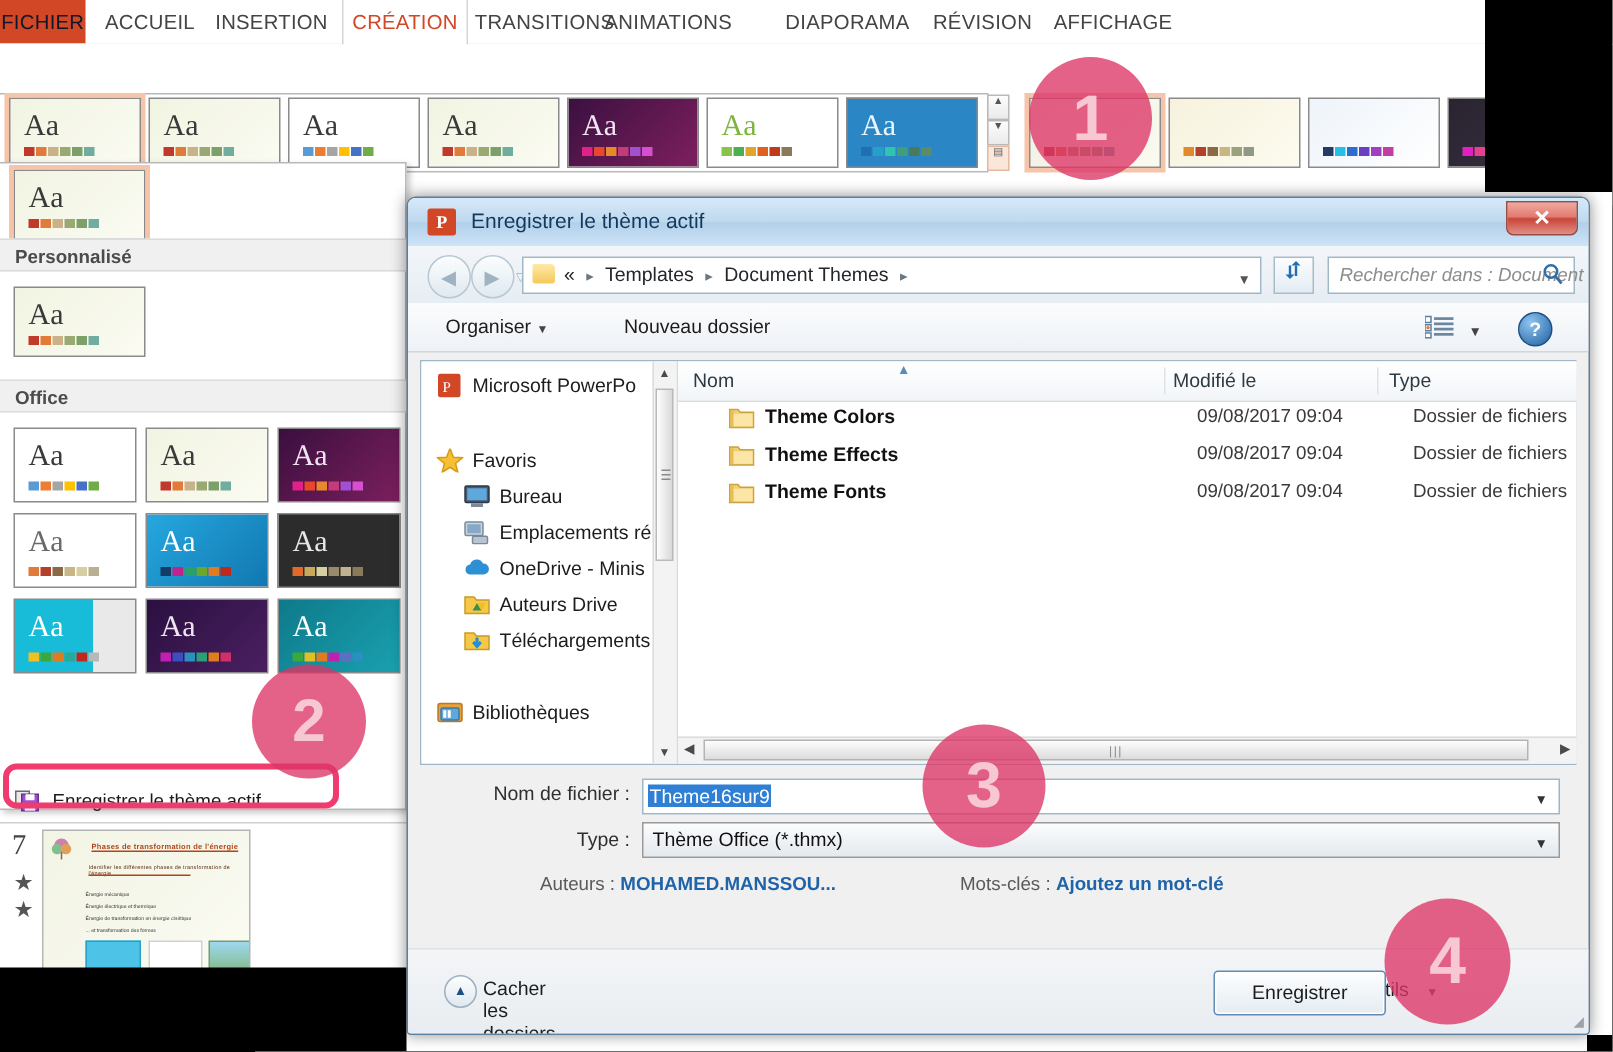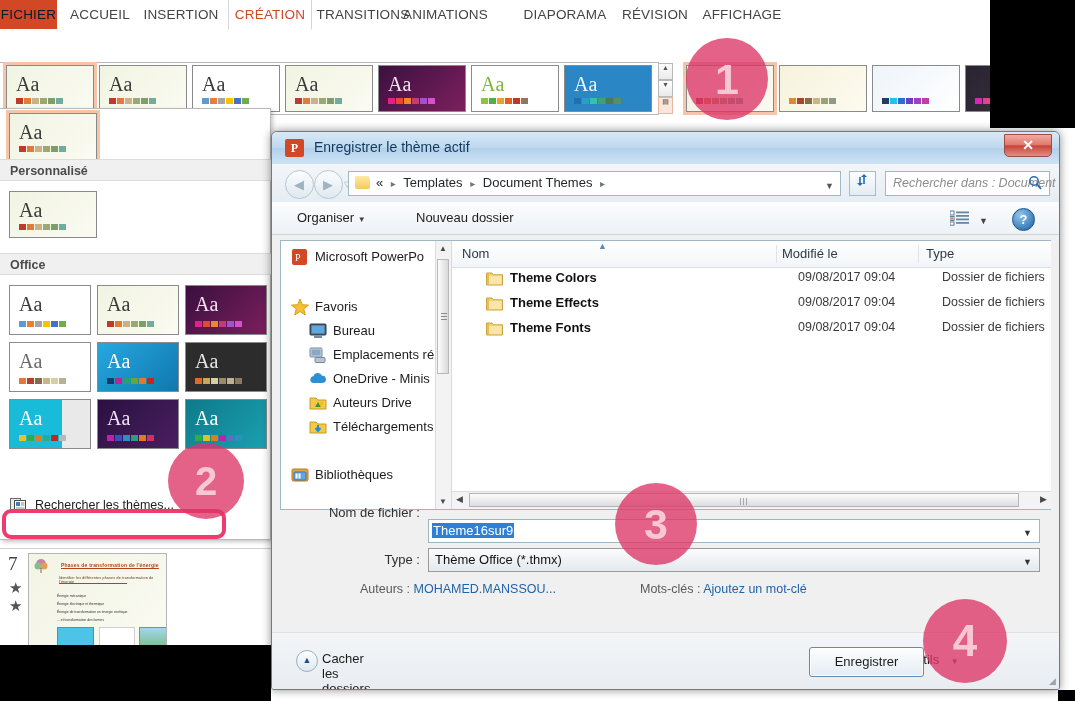--- a/index.html
+++ b/index.html
@@ -96,21 +96,21 @@
   .hs-thumb{position:absolute;left:17px;top:1px;width:550px;height:14px;background:linear-gradient(#fdfdfd,#dcdcdc);border:1px solid #b4b4b4;box-sizing:border-box;text-align:center;font-size:8px;color:#888;line-height:13px;letter-spacing:1px;}
   .hs-arr{position:absolute;top:2px;font-size:9px;color:#4a4a4a;}
 
   
   .flabel{position:absolute;font-size:13px;color:#2f2f2f;text-align:right;}
   .sel-text{position:absolute;left:3px;top:3px;background:#2f7fd4;color:#fff;font-size:13px;padding:0 1px;}
   .plain-text{position:absolute;left:6px;top:3px;font-size:13px;color:#111;}
   .combo-caret{position:absolute;right:7px;top:8px;font-size:9px;color:#333;}
   .meta{position:absolute;font-size:12.5px;}
   .meta .k{color:#5a5a5a;}
-  .meta .v{color:#1f63a8;}
+  .meta .v{color:#1f63a8;font-weight:bold;}
 
   .dlg-foot{position:absolute;left:0;bottom:0;width:787px;height:56px;background:linear-gradient(#f3f5f7,#e9edf1);border-top:1px solid #dde2e6;}
   .hidefold{position:absolute;left:24px;top:17px;font-size:13px;color:#1c1c1c;}
   .hf-circle{position:absolute;left:0;top:0;width:20px;height:20px;border-radius:50%;border:1px solid #9bb0c0;background:linear-gradient(#fdfefe,#dfe8ef);color:#1b4f85;font-size:9px;text-align:center;line-height:19px;}
   .hf-lbl{position:absolute;left:26px;top:1px;}
   .outils{position:absolute;left:634px;top:19px;font-size:13px;color:#1c1c1c;}
   .btn{position:absolute;height:28px;border:1px solid #8199ab;border-radius:3px;background:linear-gradient(#fdfeff,#e4ecf2);font-size:13px;color:#1c1c1c;text-align:center;line-height:27px;}
   .btn.primary{border:1px solid #5f8bb5;box-shadow:inset 0 0 0 1px #fff;}
   .grip{position:absolute;right:4px;bottom:3px;font-size:9px;color:#9aa3ab;letter-spacing:-1px;}
 
@@ -355,32 +355,30 @@
           <div class="sw" style="left: 9px; bottom: 7px; background: rgb(58, 168, 58);"></div>
           <div class="sw" style="left: 17px; bottom: 7px; background: rgb(224, 192, 32);"></div>
           <div class="sw" style="left: 25px; bottom: 7px; background: rgb(224, 123, 32);"></div>
           <div class="sw" style="left: 33px; bottom: 7px; background: rgb(192, 32, 176);"></div>
           <div class="sw" style="left: 41px; bottom: 7px; background: rgb(90, 112, 192);"></div>
           <div class="sw" style="left: 49px; bottom: 7px; background: rgb(42, 144, 192);"></div>
         </div>
       </div>
 
 
-    <div class="dd-item" style="top:383px">
+
+    <div class="dd-item" style="top:412px">
       <svg class="dd-ic" viewBox="0 0 17 16">
-        <rect x="0.5" y="1.5" width="10" height="12" fill="#e9e9e9" stroke="#6b6b6b"></rect>
-        <rect x="4.5" y="3.5" width="11" height="10" fill="#fff" stroke="#4a4a4a"></rect>
-        <rect x="6" y="5" width="4" height="4" fill="#2f7fd4"></rect>
-        <rect x="11" y="5.5" width="3.5" height="1" fill="#8a8a8a"></rect>
-        <rect x="11" y="7.5" width="3.5" height="1" fill="#8a8a8a"></rect>
-        <rect x="6" y="10.5" width="8.5" height="1" fill="#8a8a8a"></rect>
+        <rect x="0.5" y="1.5" width="9" height="11" fill="#e9e9e9" stroke="#6b6b6b"></rect>
+        <rect x="4.5" y="3.5" width="11" height="11" fill="#a04fd0" stroke="#6a2f96"></rect>
+        <rect x="7" y="3.5" width="6" height="4" fill="#fff"></rect>
+        <rect x="6.5" y="9.5" width="7" height="5" fill="#f2e8fa"></rect>
       </svg>
-      <span class="lbl">Rechercher les thèmes...</span>
-    </div>
-
+      <span class="lbl">Enregistrer le thème actif...</span>
+    </div>
   </div>
 
   <div class="hl-box" style="left:2px;top:509px;width:224px;height:30px;"></div>
 
   <div class="slidepane">
     <div class="slide-num">7</div>
     <div class="star" style="left:9px;top:30px;">★</div>
     <div class="star" style="left:9px;top:48px;">★</div>
     <div class="slide-thumb">
       <div class="sl-title">Phases de transformation de l'énergie</div>
@@ -594,21 +592,21 @@
             </div>
           </div>
         <div class="hscroll">
           <div class="hs-arr" style="left:4px">◀</div>
           <div class="hs-thumb">|||</div>
           <div class="hs-arr" style="right:4px">▶</div>
         </div>
       </div>
     </div>
 
-    <div class="flabel" style="left:40px;top:373px;width:108px">Nom de fichier :</div>
+    <div class="flabel" style="left:40px;top:389px;width:108px">Nom de fichier :</div>
     <div style="position:absolute;left:156px;top:387px;width:612px;height:24px;background:#fff;border:1px solid #9eb6c6;box-sizing:border-box">
       <div class="sel-text">Theme16sur9</div>
       <div class="combo-caret">▼</div>
     </div>
 
     <div class="flabel" style="left:40px;top:420px;width:108px">Type :</div>
     <div style="position:absolute;left:156px;top:416px;width:612px;height:24px;background:linear-gradient(#fbfcfd,#e3e9ee);border:1px solid #9a9a9a;box-sizing:border-box">
       <div class="plain-text">Thème Office (*.thmx)</div>
       <div class="combo-caret">▼</div>
     </div>

